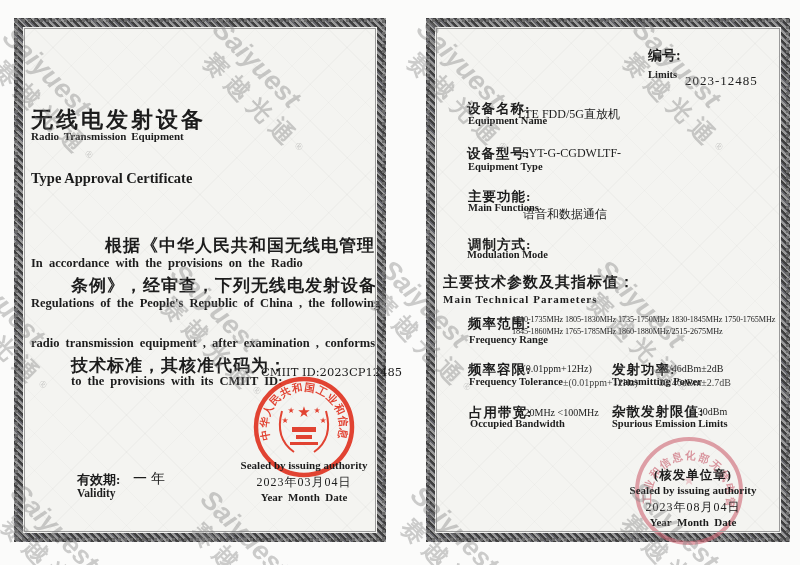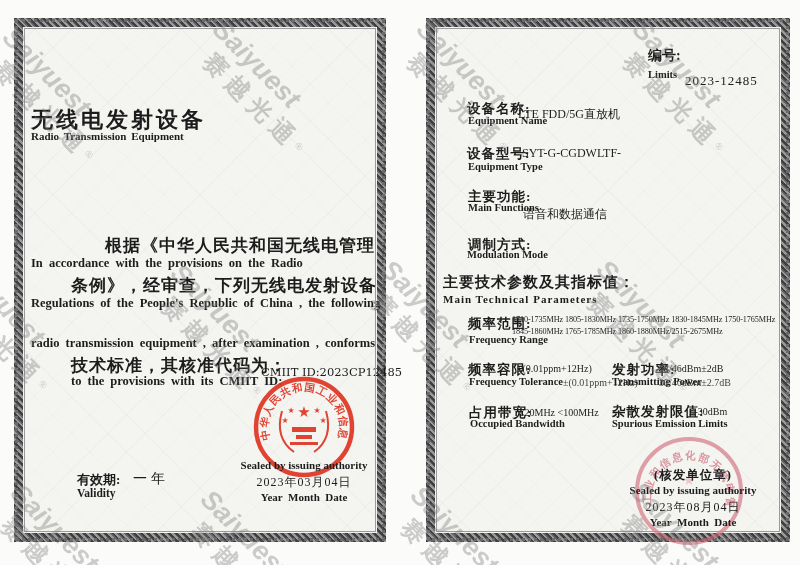--- a/index.html
+++ b/index.html
@@ -64,20 +64,21 @@
   svg{overflow:visible;}
 </style>
 </head>
 <body>
 
 <div class="page">
 
   <div class="cert cert-left">
     <span class="center t-cn1">无线电发射设备</span>
     <span class="center t-en1">Radio Transmission Equipment</span>
+    <span class="center t-en2">Type Approval Certificate</span>
 
 
     <span class="p-cn" style="left:82px;top:207px">根据《中华人民共和国无线电管理</span>
     <span class="p-en center" style="top:229px">In accordance with the provisions on the Radio</span>
     <span class="p-cn" style="left:48px;top:247px">条例》，经审查，下列无线电发射设备</span>
     <span class="p-en center" style="top:269px">Regulations of the People's Republic of China , the following</span>
     <span class="p-en center" style="top:309px">radio transmission equipment , after examination , conforms</span>
     <span class="p-cn" style="left:48px;top:327px">技术标准，其核准代码为：</span>
     <span class="p-en" style="left:48px;top:347px;font-size:12.5px;font-weight:bold">to the provisions with its CMIIT ID:</span>
 

